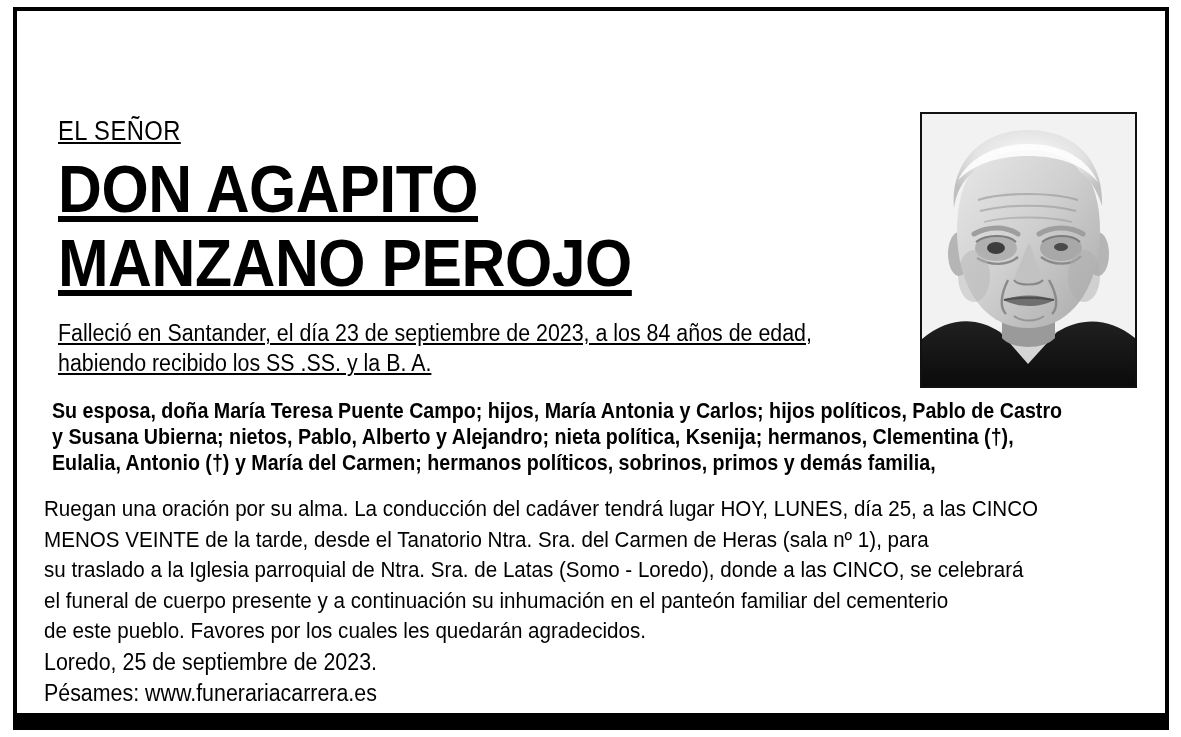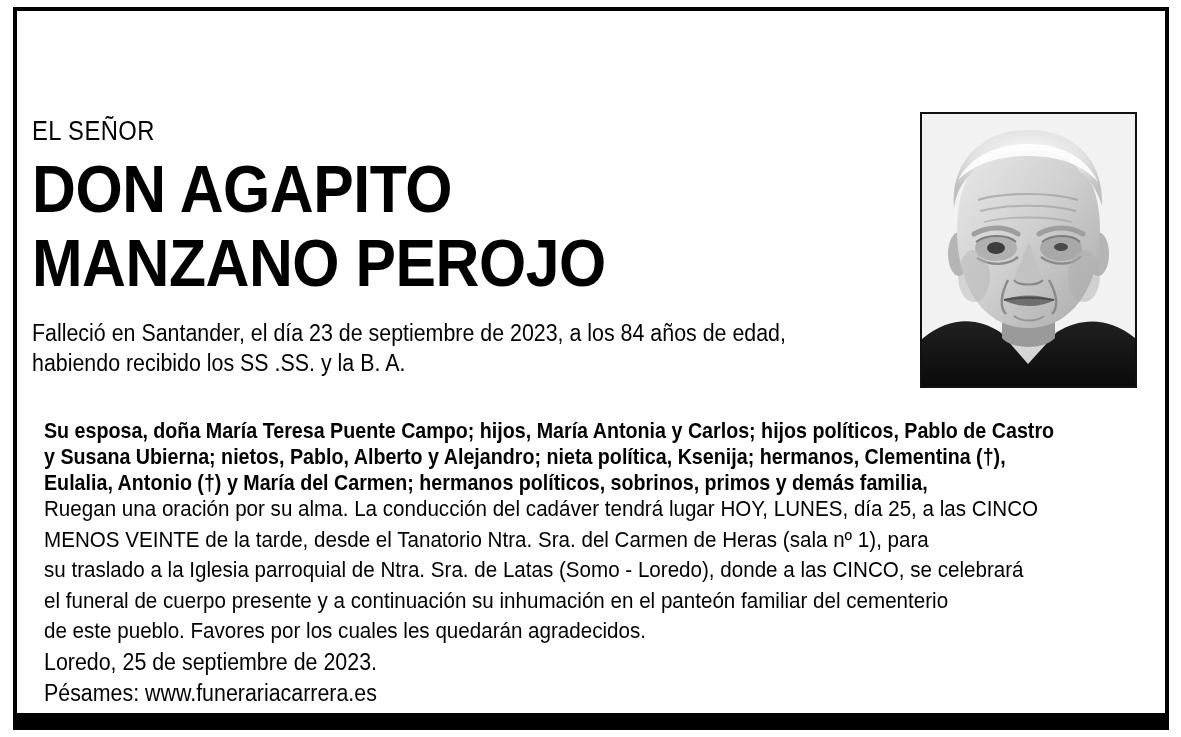--- a/index.html
+++ b/index.html
@@ -89,30 +89,30 @@
     height: 272px;
     border: 2px solid #111111;
     background: #d8d8d8;
     overflow: hidden;
   }
   .photo svg { display: block; width: 100%; height: 100%; }
 
   
   .content {
     position: absolute;
-    left: 32px;
+    left: 58px;
     top: 116px;
     width: 860px;
+    text-decoration: underline;
   }
   .content-wide {
     position: absolute;
-    left: 44px;
+    left: 52px;
     top: 398px;
     width: 1105px;
-    margin-top: 20px;
   }
   .el-senor {
     font-family: "Liberation Sans", sans-serif;
     font-size: 27px;
     font-weight: normal;
     letter-spacing: 0.5px;
     color: #000000;
     line-height: 30px;
     margin: 0 0 6px 0;
     transform: scaleX(0.88);

